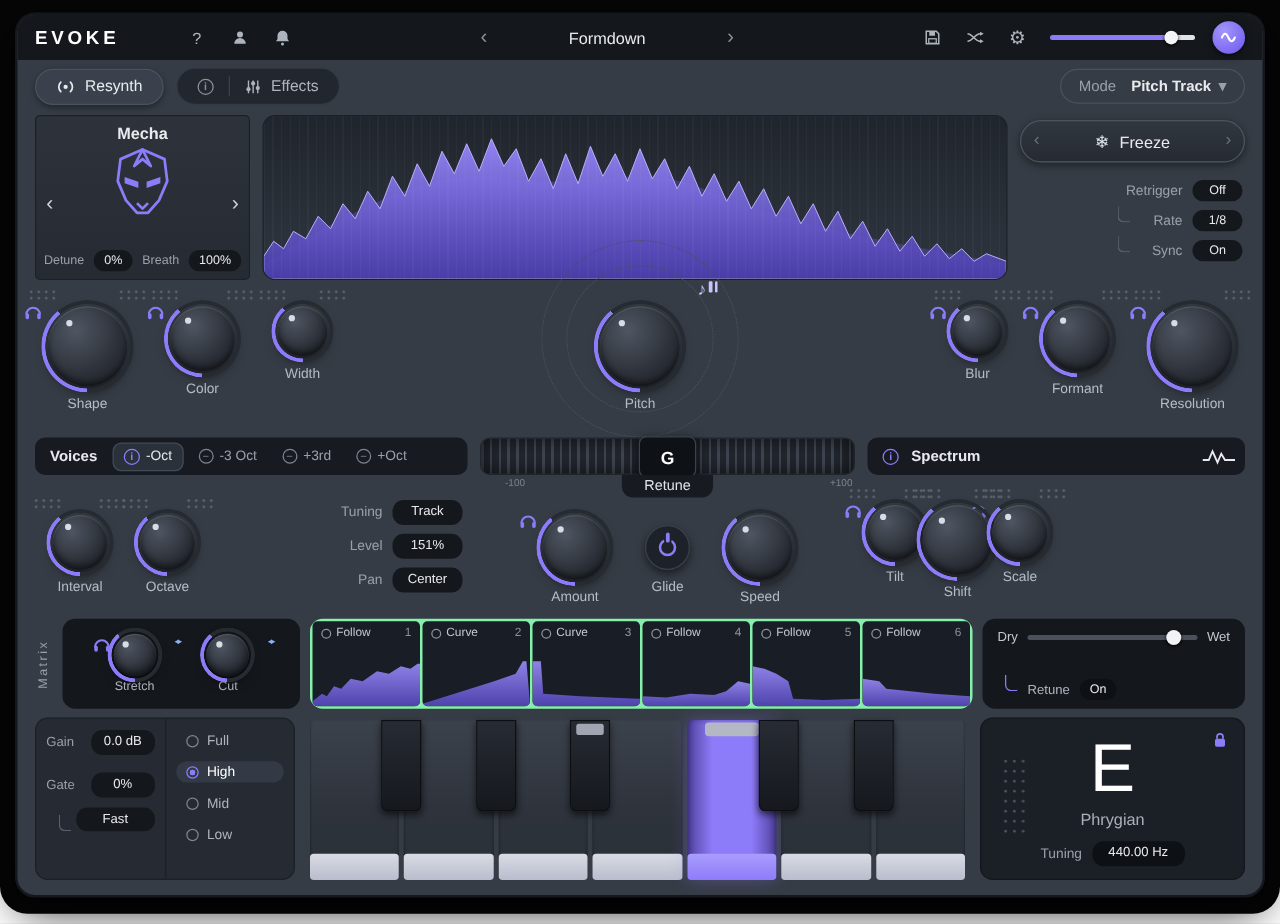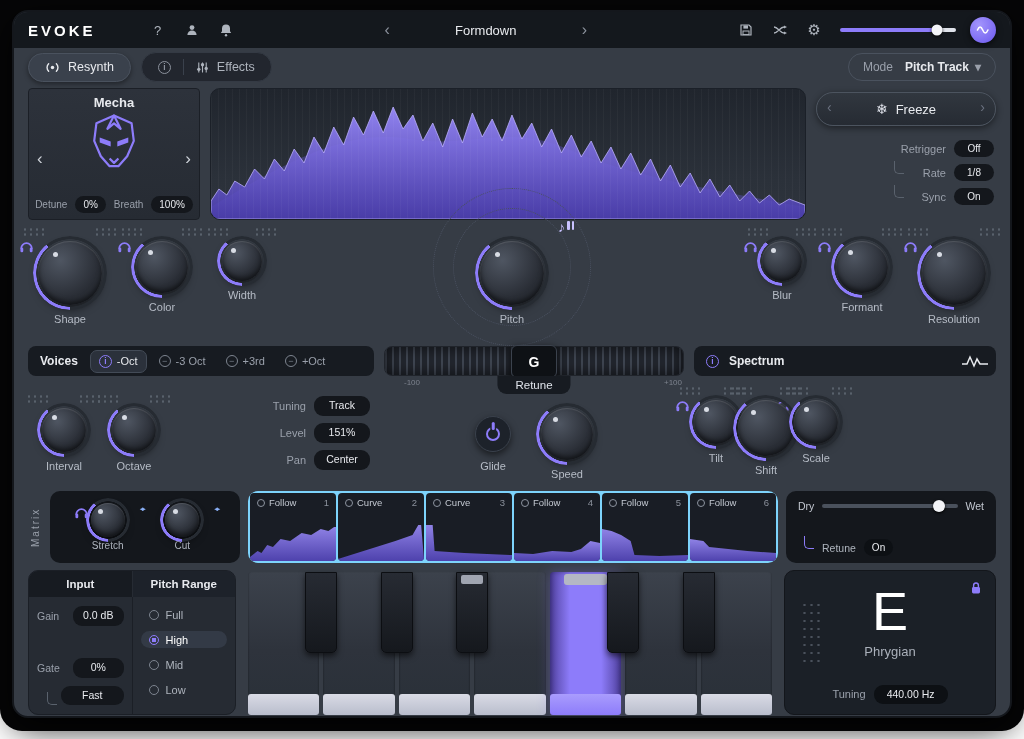--- a/index.html
+++ b/index.html
@@ -99,21 +99,21 @@
   .sheader .stitle{color:#e8eaee;font-size:12px;font-weight:700;margin:0 auto 0 6px}
   .sbody{flex:1;display:flex;justify-content:flex-start;align-items:flex-start;padding-top:10px}
   
   .rowD{display:flex;gap:8px;height:72px;flex:none}
   .mlabel{width:14px;display:grid;place-items:center;writing-mode:vertical-rl;transform:rotate(180deg);color:#9aa0ab;font-size:10px;letter-spacing:2px}
   .sccard{width:190px;background:#14171c;border-radius:10px;display:flex;justify-content:space-evenly;align-items:center}
   .skw{position:relative;display:flex;flex-direction:column;align-items:center}
   .skw .klabel{margin-top:3px;font-size:10px}
   .skw .hp{left:-16px;top:2px}
   .skw .bip{position:absolute;right:-20px;top:2px;color:#8ab0f8;font-size:7px;letter-spacing:-1px}
-  .cellscard{flex:1;background:#7dd3fc;border-radius:10px;display:flex;gap:2px;padding:2px;overflow:hidden}
+  .cellscard{flex:1;background:#86efac;border-radius:10px;display:flex;gap:2px;padding:2px;overflow:hidden}
   .cell{flex:1;background:#191d25;border-radius:4px;position:relative;overflow:hidden}
   .cellhead{display:flex;align-items:center;gap:4px;padding:4px 7px;font-size:9.5px;color:#c3c8d1}
   .cellhead .num{margin-left:auto;color:#8b919c}
   .cico{width:8px;height:8px;border:1px solid #8d94a0;border-radius:50%;flex:none}
   .cell svg{position:absolute;left:0;right:0;bottom:0;width:100%;height:40px}
   .dwcard{width:210px;background:#14171c;border-radius:10px;padding:9px 12px 7px;display:flex;flex-direction:column;justify-content:space-between}
   .dwrow{display:flex;align-items:center;gap:8px;color:#c3c8d1;font-size:10.5px}
   .dwtrack{flex:1;height:4px;background:#4a515c;border-radius:2px;position:relative}
   .dwhdl{position:absolute;left:86%;top:50%;transform:translate(-50%,-50%);width:12px;height:12px;border-radius:50%;background:#f2f3f6;box-shadow:0 1px 3px #000}
   .retrow{display:flex;align-items:center;gap:8px;font-size:10.5px;color:#aeb4bd;padding-left:6px}
@@ -430,20 +430,29 @@
       <div class="ccol">
         <div class="ribbon">
           <div class="gbox">G</div>
         </div>
         <div class="ribmeta">
           <span class="mn">-100</span>
           <span class="mx">+100</span>
           <div class="retpill">Retune</div>
         </div>
         <div class="cknobs">
+          <div class="kwrap" style="padding-top:10px">
+            <span class="hp" style="top:8px"><svg width="13" height="12" viewBox="0 0 12 11">
+                  <path d="M1 7 a5 5 0 0 1 10 0" fill="none" stroke="#8d7cfa" stroke-width="1.6"></path>
+                  <rect x="0.4" y="6" width="2.6" height="4.4" rx="1.2" fill="#8d7cfa"></rect>
+                  <rect x="9" y="6" width="2.6" height="4.4" rx="1.2" fill="#8d7cfa"></rect>
+                </svg></span>
+            <div class="knob k52"></div>
+            <div class="klabel">Amount</div>
+          </div>
           <div class="kwrap" style="padding-top:18px">
             <div class="glide">
                 <span class="pwr"></span>
               </div>
             <div class="klabel">Glide</div>
           </div>
           <div class="kwrap" style="padding-top:10px">
             <div class="knob k52"></div>
             <div class="klabel">Speed</div>
           </div>
@@ -585,31 +594,27 @@
         <div class="retrow">
           <span class="elb p"></span>
           <span>Retune</span>
           <span class="pill sm" style="background:#0d1014">On</span>
         </div>
       </div>
     </div>
 
     <div class="rowE">
       <div class="incard">
-        <div class="inheaders">
-          <div class="inh">Input</div>
-          <div class="inh">Pitch Range</div>
-        </div>
         <div class="inbody">
           <div class="incol">
             <div class="inrow">
               <span class="lab">Gain</span>
               <span class="pill">0.0 dB</span>
             </div>
-            <div class="inrow" style="margin-top:24px">
+            <div class="inrow" style="margin-top:6px">
               <span class="lab">Gate</span>
               <span class="pill">0%</span>
             </div>
             <div class="fastrow">
               <span class="elb"></span>
               <span class="pill" style="flex:1">Fast</span>
             </div>
           </div>
           <div class="incol">
             <div class="radio">

